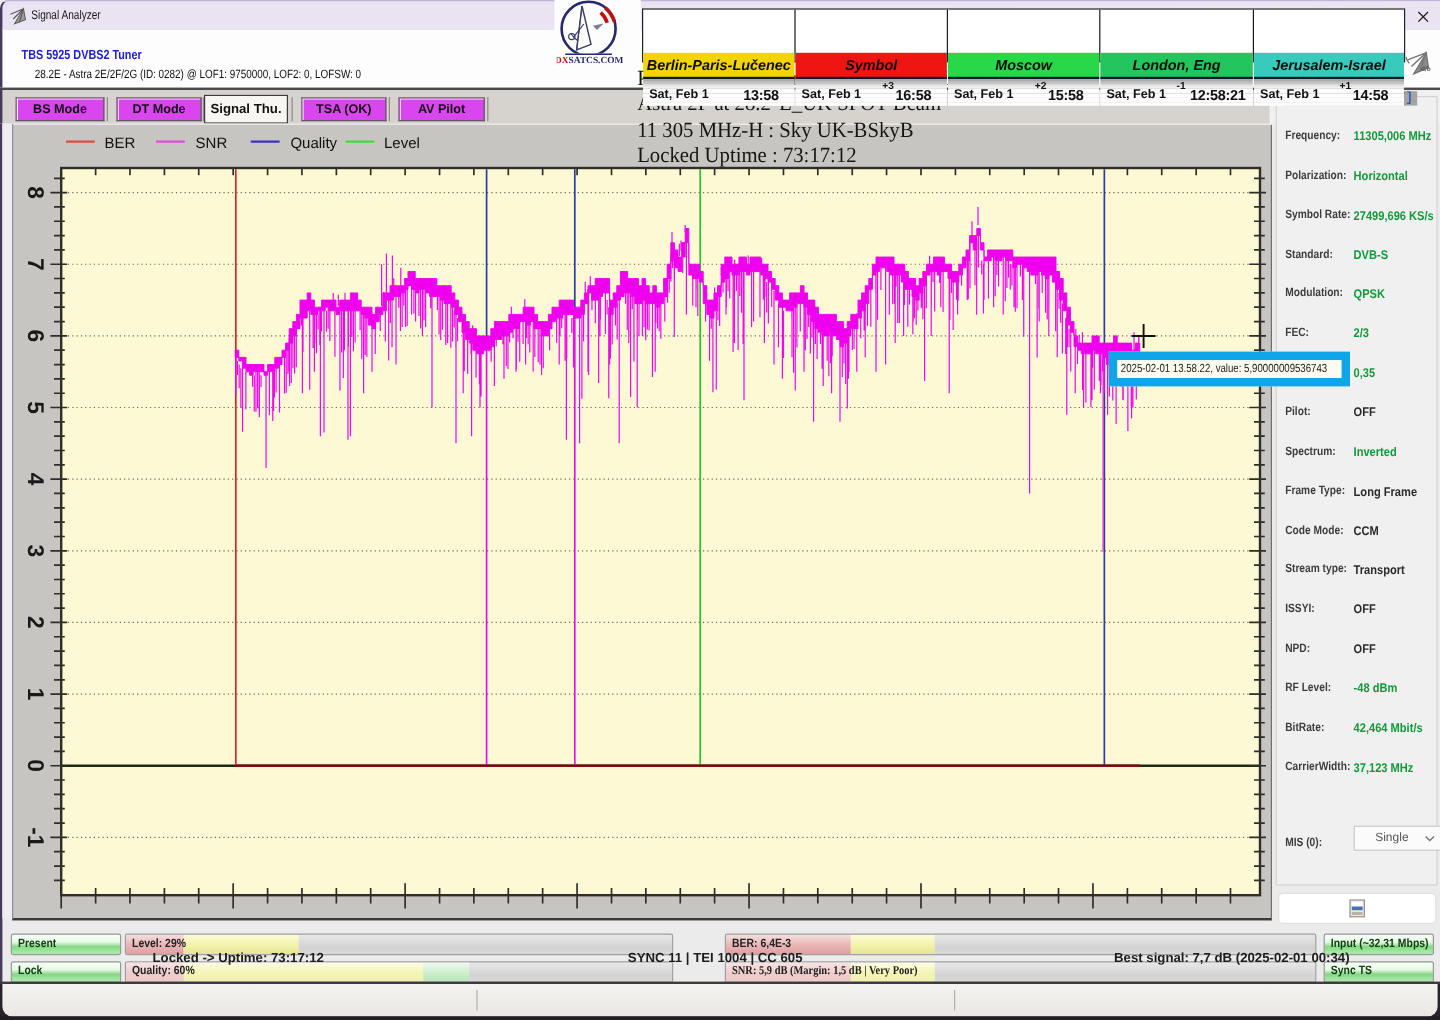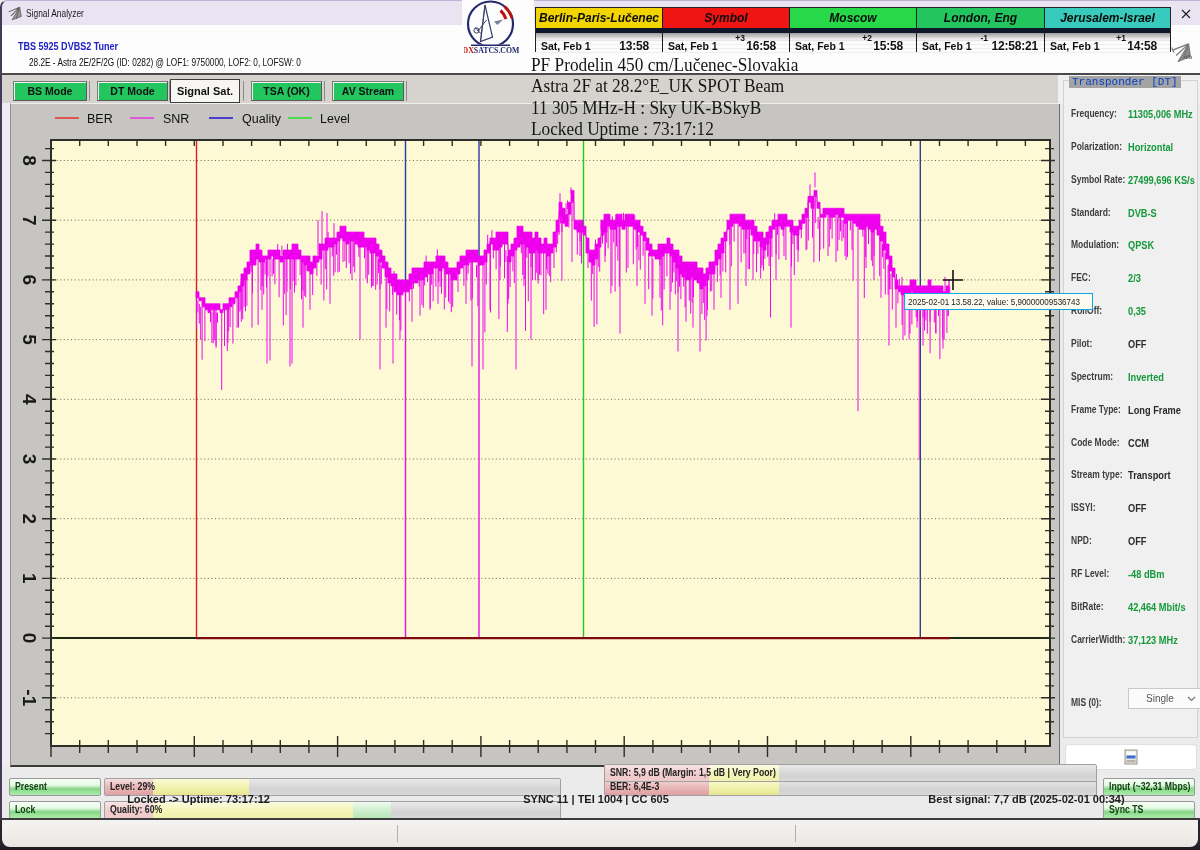--- a/index.html
+++ b/index.html
@@ -9,21 +9,21 @@
   
   #titlebar{left:0;top:0;width:1200px;height:25px;background:#e9e3f2;border-left:2px solid #46395c;border-top:1px solid #bdb3d4;border-top-left-radius:7px;}
   #titletext{left:26px;top:7px;font-size:10.5px;color:#1a1a1a;transform:scaleX(0.8);transform-origin:left;}
   
   #header{left:0;top:25px;width:1200px;height:48px;background:#fdfdfd;border-left:2px solid #46395c;}
   #hline{left:0;top:73px;width:1200px;height:2px;background:#4a4a4a;}
   #tbs{left:18px;top:40px;font-size:11px;font-weight:bold;color:#2020c8;transform:scaleX(0.82);transform-origin:left;}
   #lof{left:29px;top:57px;font-size:10px;color:#101010;transform:scaleX(0.825);transform-origin:left;white-space:nowrap;}
   
   #tabstrip{left:0;top:75px;width:1200px;height:28px;background:#d6d3ce;border-left:2px solid #46395c;}
-  .tabbtn{position:absolute;top:81px;height:18px;background:#22c55e;border:1px solid #7a7a7a;
+  .tabbtn{position:absolute;top:81px;height:18px;background:#d946ef;border:1px solid #7a7a7a;
           border-bottom-color:#5a5a5a;border-right-color:#5a5a5a;
           box-shadow:inset 1px 1px 0 #f2f1ee;
           font-size:10.5px;font-weight:bold;color:#111;text-align:center;line-height:18px;}
   .tabsep{position:absolute;top:81px;width:1px;height:20px;background:#8a8a8a;}
   #tab-active{position:absolute;left:170px;top:79px;width:68px;height:22px;background:#f7f6f3;
           border:1.5px solid #3c3c3c;font-size:11px;font-weight:bold;color:#111;
           text-align:center;line-height:22px;}
   
   #bodybg{left:0;top:103px;width:1200px;height:716px;background:#ebebeb;border-left:2px solid #46395c;}
   #leftstrip{left:2px;top:103px;width:9px;height:662px;background:#efedf3;}
@@ -43,22 +43,22 @@
   #misdd{left:1128px;top:688px;width:56px;height:19px;background:#fbfbfb;border:1px solid #c8c8c8;
          font-size:10px;color:#555;line-height:19px;padding-left:17px;}
   #whitebtn{left:1065px;top:744px;width:130px;height:24px;background:#fff;border:1px solid #e0e0e0;border-radius:4px;}
   
   #serif{left:531px;top:55px;width:560px;font-family:"Liberation Serif",serif;
          font-size:18px;line-height:21.4px;color:#151515;transform:scaleX(0.96);transform-origin:left;}
   
   #clocks{left:535px;top:7px;width:634px;height:43px;border:1px solid #222;background:#fff;display:flex;}
   .clock{position:relative;height:100%;border-right:1.5px solid #1a1a1a;flex:none;}
   .clock:last-child{border-right:none;}
-  .chead{height:20px;border-bottom:5px solid #0f172a;font-size:12px;font-weight:bold;font-style:italic;
-         text-align:center;line-height:20px;color:#0b0b0b;}
+  .chead{height:20px;border-bottom:2px solid #0f172a;font-size:12px;font-weight:bold;font-style:italic;
+         text-align:center;line-height:20px;color:#0b0b0b;margin-top:36px;}
   .cbody{position:relative;height:22px;
     background:linear-gradient(#9a9a9a 0,#d6d6d6 4px,#f2f2f2 7px,#fcfcfc 9px),
                repeating-linear-gradient(#ffffff 0px,#ffffff 3px,#e4e4e4 4px);
     background-blend-mode:multiply;}
   .cdate{position:absolute;left:5px;top:6.5px;font-size:10.5px;font-weight:bold;color:#111;}
   .ctime{position:absolute;right:13px;top:6px;font-size:12px;font-weight:bold;color:#111;letter-spacing:-0.2px;}
   .coff{position:absolute;font-size:8.5px;font-weight:bold;color:#111;top:0px;}
   
   .gbar{position:absolute;height:16px;border:1px solid #999;border-radius:2px;
         background:linear-gradient(#f6fff6 0,#e6fae6 38%,#86d686 62%,#9ce49c 82%,#aeeaae 100%);}
@@ -74,42 +74,42 @@
   .track span{position:absolute;left:5px;top:2px;font-size:10px;font-weight:bold;color:#222;white-space:nowrap;transform:scaleX(0.87);transform-origin:left;}
   
   #sepline{left:0px;top:818px;width:1200px;height:2px;background:#3c3c3c;}
   #statusunder{left:0;top:820px;width:1200px;height:30px;background:#28222c;}
   #statusbar{left:2px;top:820px;width:1196px;height:27px;background:linear-gradient(#f4f3f1,#e9e7e3);
              border-radius:0 0 8px 8px;}
   .stext{position:absolute;top:793px;font-size:11px;font-weight:bold;color:#1c1c1c;}
   .sdiv{position:absolute;top:825px;width:1px;height:17px;background:#b0b0b0;}
   #botstrip{left:0;top:847px;width:1200px;height:3px;background:#221d24;}
   
-  #tooltip{left:904px;top:293px;width:184px;height:15px;background:#fcfbf0;border:1px solid #0ea5e9;
+  #tooltip{left:924px;top:293px;width:184px;height:15px;background:#fcfbf0;border:7px solid #0ea5e9;
            font-size:9.8px;color:#222;line-height:15px;text-align:left;padding-left:3px;white-space:nowrap;overflow:hidden;}
 </style>
 </head>
 <body>
 <div class="abs" id="bodybg"></div>
 <div class="abs" id="titlebar"></div>
 <div class="abs" id="titletext">Signal Analyzer</div>
 <div class="abs" id="header"></div>
 <div class="abs" id="tbs">TBS 5925 DVBS2 Tuner</div>
 <div class="abs" id="lof">28.2E - Astra 2E/2F/2G (ID: 0282) @ LOF1: 9750000, LOF2: 0, LOFSW: 0</div>
 <div class="abs" id="hline"></div>
 <div class="abs" id="tabstrip"></div>
 <div class="tabbtn" style="left:13px;width:72px;">BS Mode</div>
 <div class="tabsep" style="left:89px;"></div>
 <div class="tabbtn" style="left:97px;width:69px;">DT Mode</div>
 <div class="tabsep" style="left:169px;"></div>
-<div id="tab-active">Signal Sat.</div>
+<div id="tab-active">Signal Thu.</div>
 <div class="tabsep" style="left:243px;"></div>
 <div class="tabbtn" style="left:251px;width:69px;">TSA (OK)</div>
 <div class="tabsep" style="left:324px;"></div>
-<div class="tabbtn" style="left:332px;width:70px;">AV Stream</div>
+<div class="tabbtn" style="left:332px;width:70px;">AV Pilot</div>
 <div class="tabsep" style="left:406px;"></div>
 <div class="abs" id="leftstrip"></div>
 <div class="abs" id="panel"></div>
 <svg class="abs" style="left:10px;top:103px" width="1048" height="661" viewBox="0 0 1048 661">
 <rect x="41" y="37" width="999" height="606" fill="#fdf9d5"></rect>
 <line x1="43" y1="57.5" x2="1039" y2="57.5" stroke="#6a6a58" stroke-width="1" stroke-dasharray="1,2.6"></line>
 <line x1="43" y1="117.2" x2="1039" y2="117.2" stroke="#6a6a58" stroke-width="1" stroke-dasharray="1,2.6"></line>
 <line x1="43" y1="176.9" x2="1039" y2="176.9" stroke="#6a6a58" stroke-width="1" stroke-dasharray="1,2.6"></line>
 <line x1="43" y1="236.6" x2="1039" y2="236.6" stroke="#6a6a58" stroke-width="1" stroke-dasharray="1,2.6"></line>
 <line x1="43" y1="296.3" x2="1039" y2="296.3" stroke="#6a6a58" stroke-width="1" stroke-dasharray="1,2.6"></line>
@@ -290,21 +290,21 @@
   <div class="seg segp2" style="left:0;width:48px;"></div>
   <div class="seg segy2" style="left:48px;width:200px;"></div>
   <div class="seg segg" style="left:248px;width:38px;"></div>
   <span>Quality: 60%</span>
   </div>
 <div class="track" style="left:604px;top:778px;width:491px;">
   <div class="seg segp" style="left:0;width:104px;"></div>
   <div class="seg segy" style="left:104px;width:70px;"></div>
   <span>BER: 6,4E-3</span>
   </div>
-<div class="track" style="left:604px;top:764px;width:491px;">
+<div class="track" style="left:604px;top:801px;width:491px;font-family:Liberation Serif, serif;">
   <div class="seg segp2" style="left:0;width:104px;"></div>
   <div class="seg segy2" style="left:104px;width:70px;"></div>
   <span>SNR: 5,9 dB (Margin: 1,5 dB | Very Poor)</span>
   </div>
 <div class="gbar" style="left:1103px;top:778px;width:90px;">
     <span>Input (~32,31 Mbps)</span>
   </div>
 <div class="gbar" style="left:1103px;top:801px;width:90px;">
     <span>Sync TS</span>
   </div>

